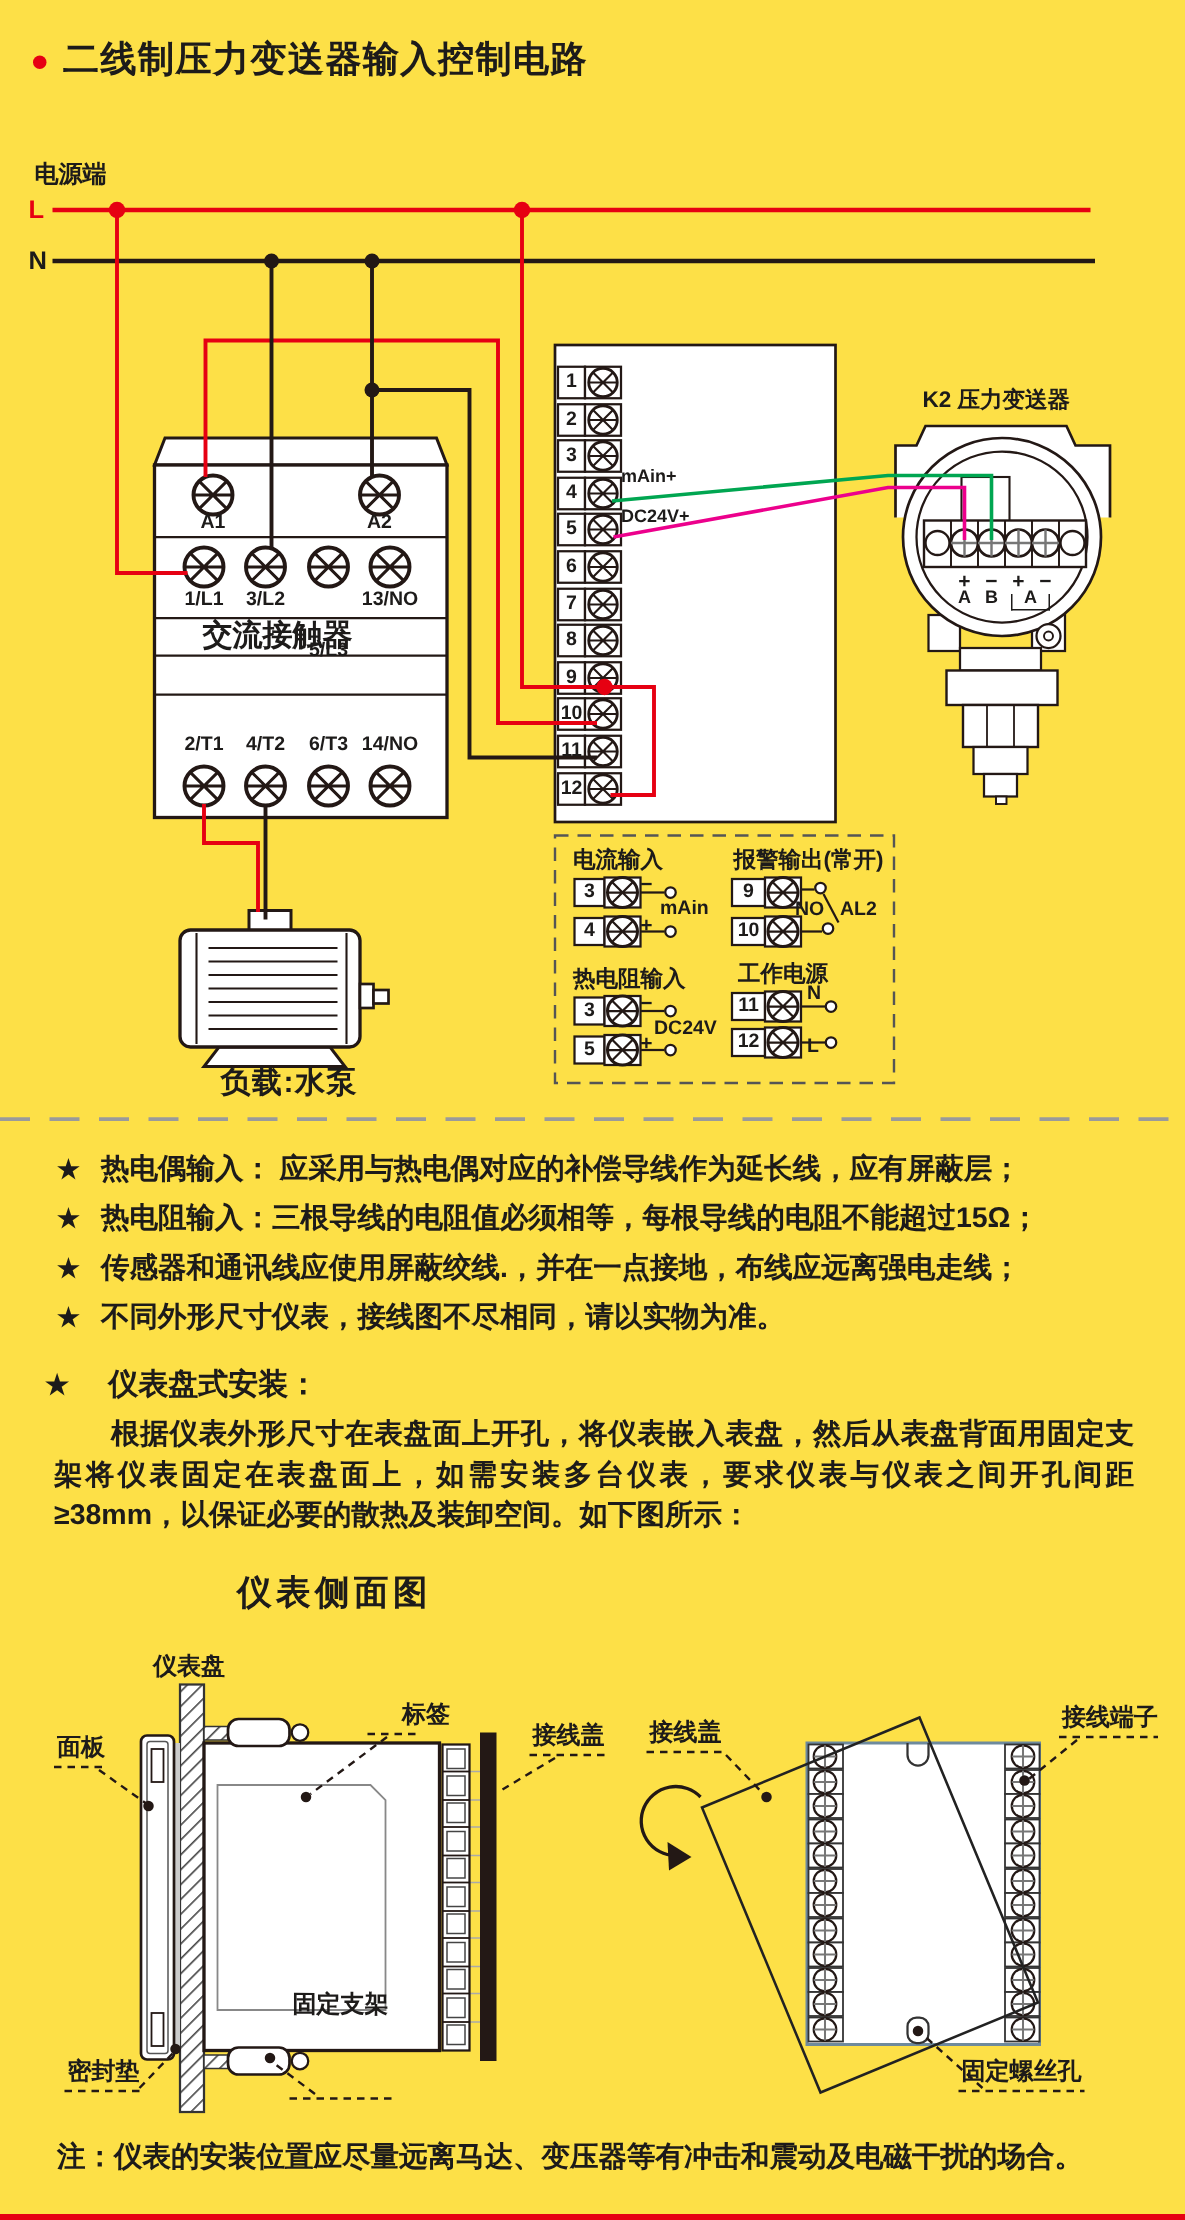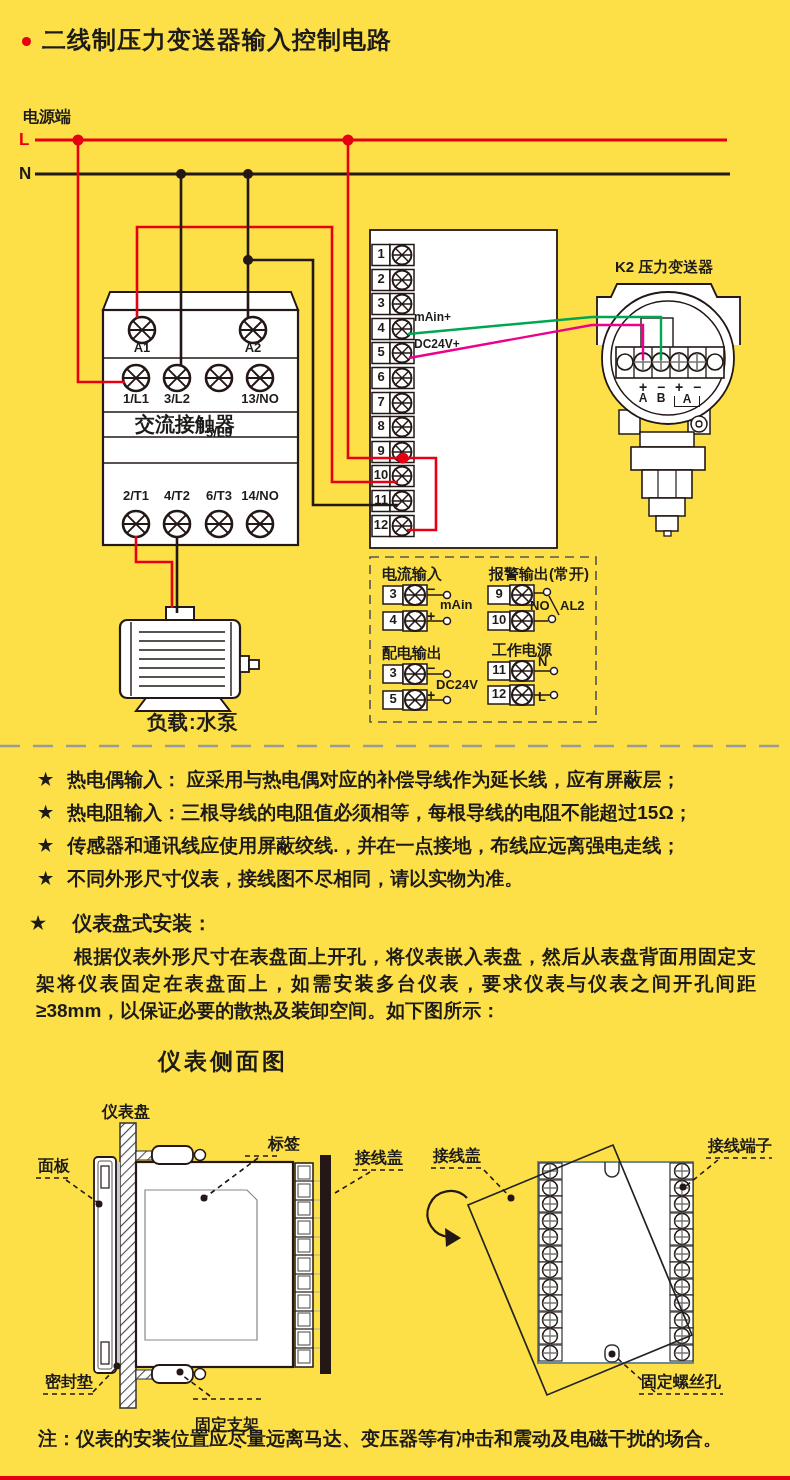--- a/index.html
+++ b/index.html
@@ -427,21 +427,21 @@
 <div class="t c" style="left:424px;top:581px;width:14px;font-size:14px;">−</div>
 <div class="t c" style="left:424px;top:608px;width:14px;font-size:14px;">+</div>
 <div class="t" style="left:440px;top:598px;font-size:13px;">mAin</div>
 
 <div class="t" style="left:489px;top:565px;font-size:15px;">报警输出(常开)</div>
 <div class="t c" style="left:488px;top:587px;width:22px;font-size:13px;">9</div>
 <div class="t c" style="left:488px;top:613px;width:22px;font-size:13px;">10</div>
 <div class="t" style="left:530px;top:599px;font-size:13px;">NO</div>
 <div class="t" style="left:560px;top:599px;font-size:13px;">AL2</div>
 
-<div class="t" style="left:382px;top:644px;font-size:15px;">配电输出</div>
+<div class="t" style="left:382px;top:644px;font-size:15px;">热电阻输入</div>
 <div class="t c" style="left:383px;top:666px;width:20px;font-size:13px;">3</div>
 <div class="t c" style="left:383px;top:692px;width:20px;font-size:13px;">5</div>
 <div class="t c" style="left:424px;top:660px;width:14px;font-size:14px;">−</div>
 <div class="t c" style="left:424px;top:687px;width:14px;font-size:14px;">+</div>
 <div class="t" style="left:436px;top:678px;font-size:13px;">DC24V</div>
 
 <div class="t" style="left:492px;top:641px;font-size:15px;">工作电源</div>
 <div class="t c" style="left:488px;top:663px;width:22px;font-size:13px;">11</div>
 <div class="t c" style="left:488px;top:687px;width:22px;font-size:13px;">12</div>
 <div class="t" style="left:538px;top:655px;font-size:13px;">N</div>
@@ -471,21 +471,21 @@
 
 <div class="para" style="left:22px;top:943px;width:720px;margin-left:14px;">根据仪表外形尺寸在表盘面上开孔，将仪表嵌入表盘，然后从表盘背面用固定支架将仪表固定在表盘面上，如需安装多台仪表，要求仪表与仪表之间开孔间距≥38mm，以保证必要的散热及装卸空间。如下图所示：</div>
 
 <div class="t serif" style="left:158px;top:1049px;font-size:23px;">仪表侧面图</div>
 
 <div class="t" style="left:102px;top:1103px;font-size:16px;">仪表盘</div>
 <div class="t" style="left:38px;top:1157px;font-size:16px;">面板</div>
 <div class="t" style="left:247px;top:1135px;font-size:16px;margin-left:21px;">标签</div>
 <div class="t" style="left:355px;top:1149px;font-size:16px;">接线盖</div>
 <div class="t" style="left:45px;top:1373px;font-size:16px;">密封垫</div>
-<div class="t" style="left:195px;top:1416px;font-size:16px;text-align:right;">固定支架</div>
+<div class="t" style="left:195px;top:1328px;font-size:16px;text-align:right;">固定支架</div>
 
 <div class="t" style="left:433px;top:1147px;font-size:16px;">接线盖</div>
 <div class="t" style="left:708px;top:1137px;font-size:16px;">接线端子</div>
 <div class="t" style="left:641px;top:1373px;font-size:16px;">固定螺丝孔</div>
 
 <div class="t" style="left:38px;top:1428px;font-size:19px;">注：仪表的安装位置应尽量远离马达、变压器等有冲击和震动及电磁干扰的场合。</div>
 <div class="botline"></div>
 
 </div>
 

